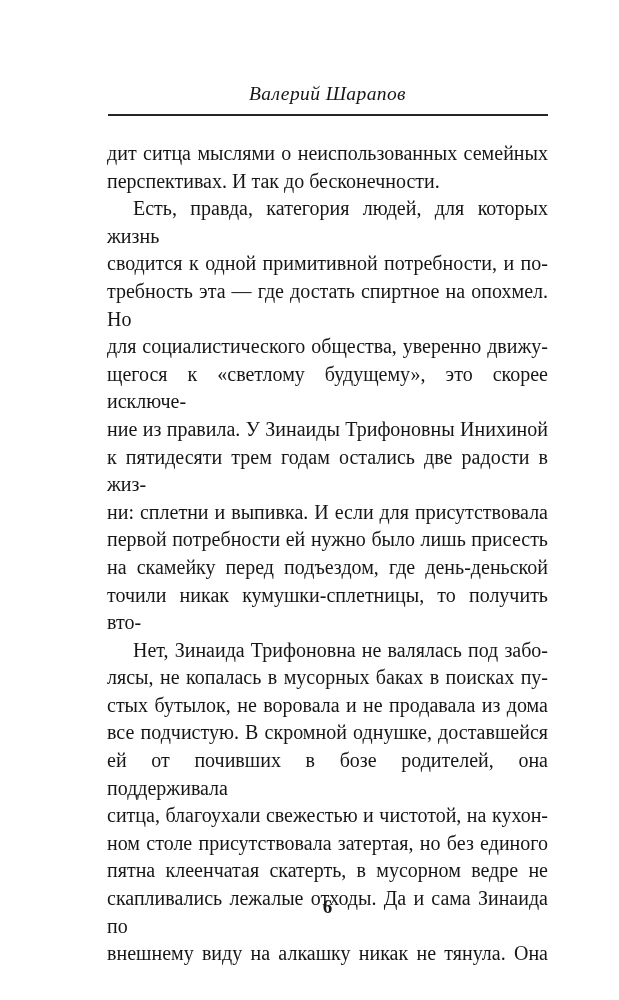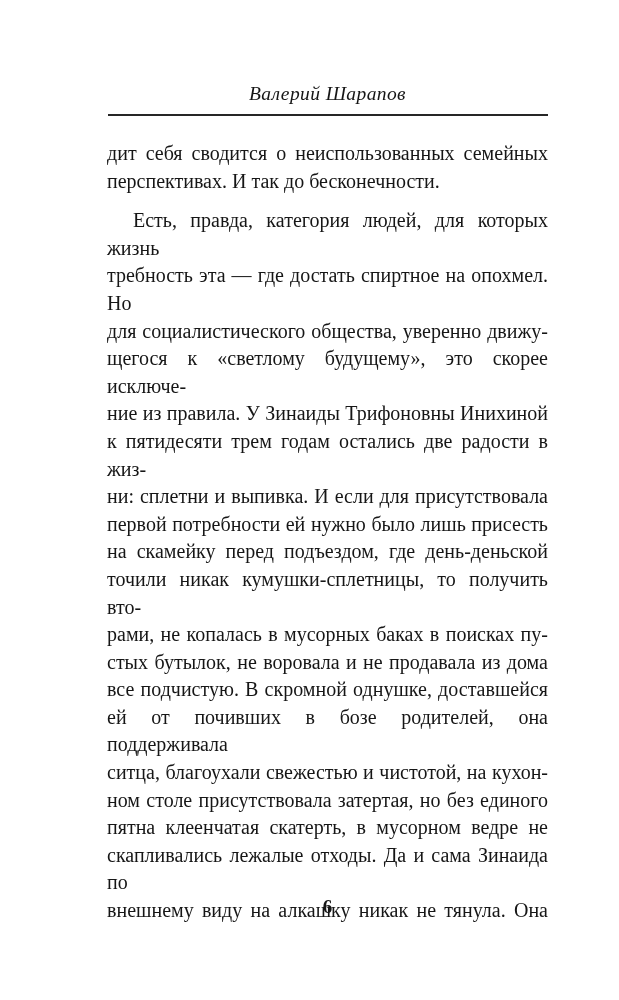--- a/index.html
+++ b/index.html
@@ -44,21 +44,20 @@
   }
   .line {
     text-align: justify;
     text-align-last: justify;
   }
   .line.last {
     text-align-last: left;
   }
   .line.indent {
     text-indent: 26px;
-    margin-top: 12px;
   }
   .page-number {
     position: absolute;
     top: 896px;
     left: 107px;
     width: 441px;
     text-align: center;
     font-weight: bold;
     font-size: 19px;
   }
@@ -66,33 +65,35 @@
 </head>
 <body>
 
 <div class="page">
 
   <div class="running-header">Валерий Шарапов</div>
 
   <div class="header-rule"></div>
 
   <div class="text-body">
-      <div class="line">дит себя сводится о неиспользованных семейных</div>
+      <div class="line">дит ситца мыслями о неиспользованных семейных</div>
       <div class="line last">перспективах. И так до бесконечности.</div>
       <div class="line indent">Есть, правда, категория людей, для которых жизнь</div>
+      <div class="line">сводится к одной примитивной потребности, и по-</div>
       <div class="line">требность эта — где достать спиртное на опохмел. Но</div>
       <div class="line">для социалистического общества, уверенно движу-</div>
       <div class="line">щегося к «светлому будущему», это скорее исключе-</div>
       <div class="line">ние из правила. У Зинаиды Трифоновны Инихиной</div>
       <div class="line">к пятидесяти трем годам остались две радости в жиз-</div>
       <div class="line">ни: сплетни и выпивка. И если для присутствовала</div>
       <div class="line">первой потребности ей нужно было лишь присесть</div>
       <div class="line">на скамейку перед подъездом, где день-деньской</div>
       <div class="line">точили никак кумушки-сплетницы, то получить вто-</div>
-      <div class="line">рами, не копалась в мусорных баках в поисках пу-</div>
+      <div class="line indent">Нет, Зинаида Трифоновна не валялась под забо-</div>
+      <div class="line">лясы, не копалась в мусорных баках в поисках пу-</div>
       <div class="line">стых бутылок, не воровала и не продавала из дома</div>
       <div class="line">все подчистую. В скромной однушке, доставшейся</div>
       <div class="line">ей от почивших в бозе родителей, она поддерживала</div>
       <div class="line">ситца, благоухали свежестью и чистотой, на кухон-</div>
       <div class="line">ном столе присутствовала затертая, но без единого</div>
       <div class="line">пятна клеенчатая скатерть, в мусорном ведре не</div>
       <div class="line">скапливались лежалые отходы. Да и сама Зинаида по</div>
       <div class="line">внешнему виду на алкашку никак не тянула. Она</div>
     </div>
 

